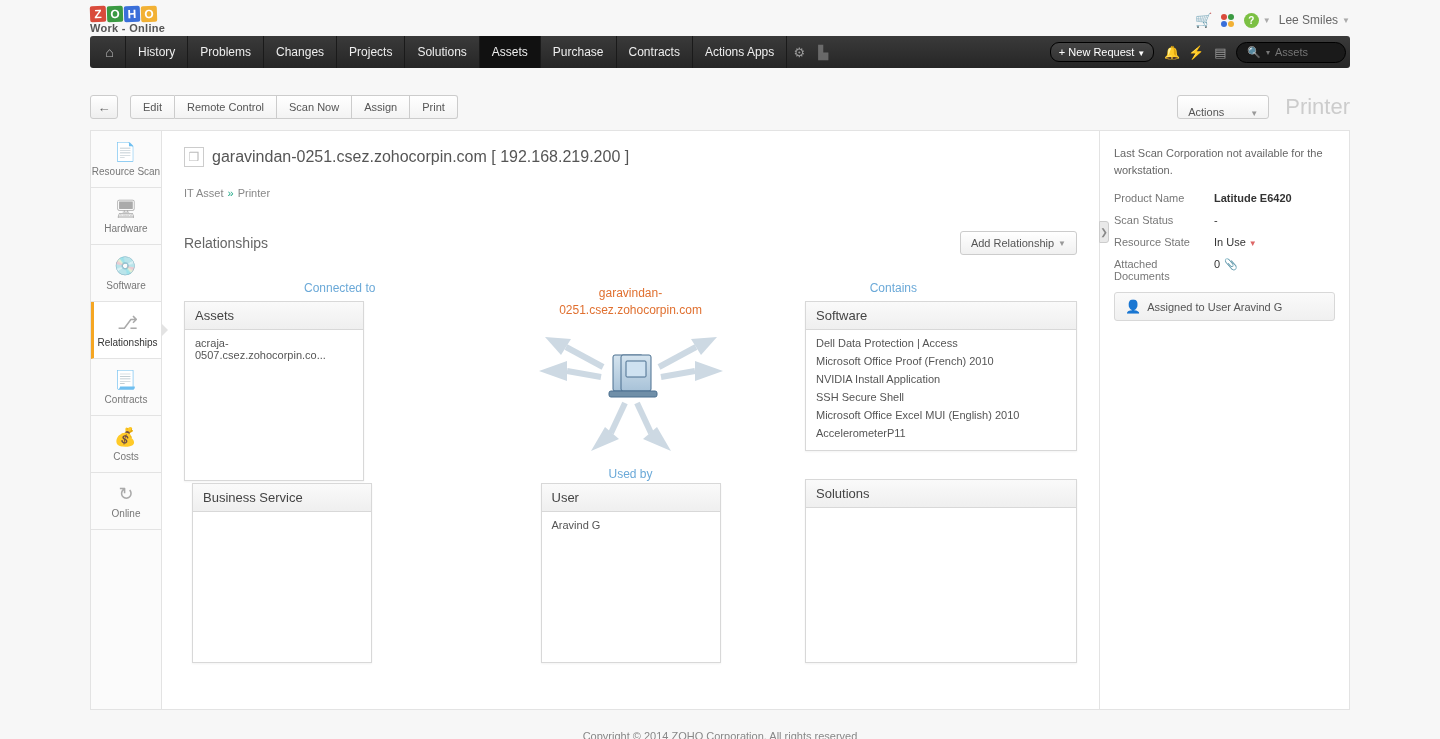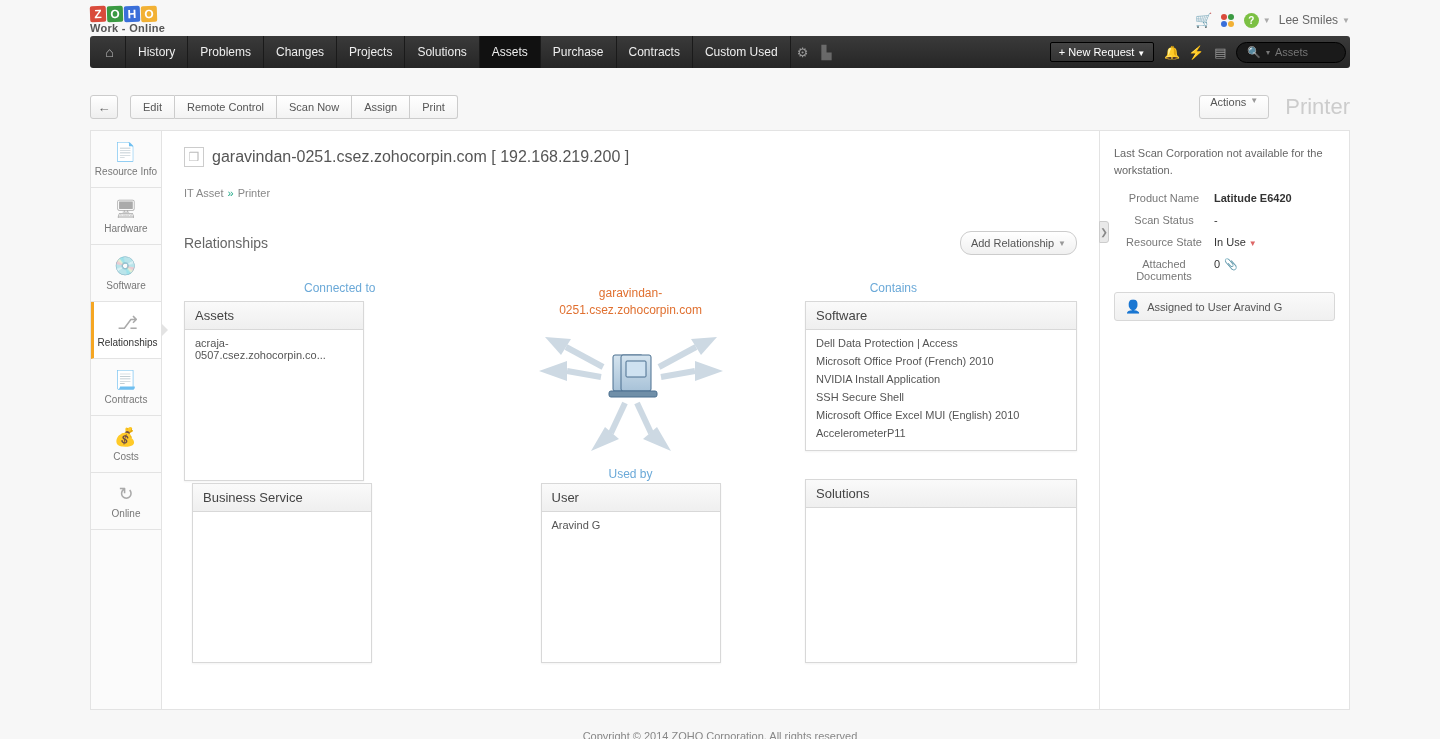--- a/index.html
+++ b/index.html
@@ -15,55 +15,55 @@
 .top-user { display: flex; align-items: center; gap: 8px; font-size: 12px; color: #666; }
 .top-icon { width: 16px; height: 16px; display: inline-flex; align-items: center; justify-content: center; font-size: 14px; }
 .top-caret { font-size: 8px; color: #aaa; margin-left: -4px; }
 
 
 .navbar { background: linear-gradient(#3a3a3a,#262626); border-radius: 3px; display: flex; align-items: center; height: 32px; padding: 0 4px; }
 .nav-home { width: 32px; display: flex; align-items: center; justify-content: center; color: #bbb; font-size: 14px; cursor: pointer; border-right: 1px solid #1a1a1a; height: 100%; }
 .nav-item { padding: 0 12px; color: #eee; font-size: 12px; height: 100%; display: flex; align-items: center; cursor: pointer; border-right: 1px solid #1a1a1a; }
 .nav-item.active { background: #111; }
 .nav-spacer { flex: 1; }
-.nav-btn { background: linear-gradient(#444,#333); color: #fff; font-size: 11px; padding: 3px 8px; border-radius: 2px; border: 1px solid #000; cursor: pointer; margin-right: 6px; }
+.nav-btn { background: linear-gradient(#444,#333); color: #fff; font-size: 11px; padding: 3px 8px; border-radius: 9px; border: 1px solid #000; cursor: pointer; margin-right: 6px; }
 .nav-btn .caret { font-size: 8px; margin-left: 3px; }
 .nav-icon { width: 24px; color: #999; text-align: center; cursor: pointer; font-size: 13px; }
 .nav-search { background: #1a1a1a; border: 1px solid #000; border-radius: 12px; padding: 3px 10px; display: flex; align-items: center; gap: 5px; margin-left: 4px; }
 .nav-search input { background: transparent; border: 0; color: #ccc; font-size: 11px; width: 60px; outline: none; }
 .nav-search .mag { color: #888; font-size: 11px; }
 
 
 .tool-row { display: flex; align-items: center; margin-top: 26px; gap: 0; }
 .tool-back { width: 28px; height: 24px; border: 1px solid #ccc; background: linear-gradient(#fff,#eee); border-radius: 3px; display: flex; align-items: center; justify-content: center; font-size: 13px; color: #666; cursor: pointer; margin-right: 12px; }
 .tool-btn-group { display: flex; }
 .tool-btn { height: 24px; border: 1px solid #ccc; border-left: 0; background: linear-gradient(#fff,#f3f3f3); padding: 0 12px; font-size: 11px; color: #555; cursor: pointer; display: flex; align-items: center; }
 .tool-btn:first-child { border-left: 1px solid #ccc; border-radius: 3px 0 0 3px; }
 .tool-btn:last-child { border-radius: 0 3px 3px 0; }
 .tool-spacer { flex: 1; }
-.tool-actions { height: 24px; border: 1px solid #ccc; background: linear-gradient(#fff,#f3f3f3); padding: 0 10px; font-size: 11px; color: #555; cursor: pointer; display: flex; align-items: flex-start; border-radius: 3px; }
+.tool-actions { height: 24px; border: 1px solid #ccc; background: linear-gradient(#fff,#f3f3f3); padding: 0 10px; font-size: 11px; color: #555; cursor: pointer; display: flex; align-items: flex-end; border-radius: 3px; gap: 22px; }
 .page-type-label { font-size: 22px; color: #ccc; margin-left: 16px; font-weight: 300; }
 
 
 .content-row { display: flex; margin-top: 10px; gap: 0; align-items: stretch; }
 .side-tabs { width: 72px; background: #fbfbfb; border: 1px solid #e3e3e3; }
 .side-tab { height: 57px; border-bottom: 1px solid #e3e3e3; display: flex; flex-direction: column; align-items: center; justify-content: center; gap: 3px; font-size: 10px; color: #777; cursor: pointer; position: relative; }
 .side-tab.active { background: #fff; border-left: 3px solid #f5a623; color: #333; }
 .side-tab.active::after { content: ""; position: absolute; right: -7px; top: 50%; margin-top: -7px; width: 0; height: 0; border-left: 7px solid #e3e3e3; border-top: 7px solid transparent; border-bottom: 7px solid transparent; }
 .side-tab-ico { width: 22px; height: 22px; display: flex; align-items: center; justify-content: center; font-size: 18px; color: #aaa; }
 
 .main-panel { flex: 1; background: #fff; border: 1px solid #e3e3e3; border-left: 0; padding: 16px 22px 30px; }
 .main-title { display: flex; align-items: center; gap: 8px; font-size: 16px; color: #555; }
 .cube-ico { width: 20px; height: 20px; border: 1px solid #ccc; display: inline-flex; align-items: center; justify-content: center; font-size: 12px; color: #bbb; }
 .breadcrumb { font-size: 11px; color: #888; margin-top: 20px; }
 .breadcrumb .sep { color: #2a8; margin: 0 4px; }
 
 .rel-header { display: flex; align-items: center; justify-content: space-between; margin-top: 32px; }
 .rel-title { font-size: 14px; color: #666; }
-.add-rel-btn { height: 24px; border: 1px solid #ccc; background: linear-gradient(#fff,#f0f0f0); padding: 0 10px; font-size: 11px; color: #555; cursor: pointer; border-radius: 11px; display: flex; align-items: center; }
+.add-rel-btn { height: 24px; border: 1px solid #ccc; background: linear-gradient(#fff,#f0f0f0); padding: 0 10px; font-size: 11px; color: #555; cursor: pointer; border-radius: 3px; display: flex; align-items: center; }
 
 .rel-body { margin-top: 24px; position: relative; min-height: 400px; }
 .rel-lbl { font-size: 12px; color: #6ba9d8; position: absolute; }
 .lbl-connected { top: 2px; left: 120px; }
 .lbl-contains { top: 2px; right: 160px; }
 .lbl-usedby { top: 188px; left: 50%; transform: translateX(-50%); }
 .center-name { position: absolute; top: 6px; left: 50%; transform: translateX(-50%); text-align: center; color: #e07030; font-size: 12px; line-height: 1.4; width: 200px; }
 .center-svg { position: absolute; top: 40px; left: 50%; transform: translateX(-50%); }
 
 .rel-card { position: absolute; width: 180px; border: 1px solid #d8d8d8; background: #fff; box-shadow: 0 1px 2px rgba(0,0,0,.05); }
@@ -73,21 +73,21 @@
 .card-assets { top: 22px; left: 0; height: 180px; }
 .card-biz { top: 204px; left: 8px; height: 180px; }
 .card-user { top: 204px; left: 50%; transform: translateX(-50%); height: 180px; }
 .card-sw { top: 22px; right: 0; width: 272px; }
 .card-comp { top: 200px; right: 0; width: 272px; height: 184px; }
 
 
 .right-panel { width: 250px; background: #fff; border: 1px solid #e3e3e3; border-left: 0; padding: 14px 14px 20px; position: relative; }
 .expand-handle { position: absolute; left: -1px; top: 90px; width: 10px; height: 22px; background: #e9e9e9; border: 1px solid #ccc; border-radius: 0 3px 3px 0; display: flex; align-items: center; justify-content: center; font-size: 9px; color: #888; cursor: pointer; }
 .right-panel .note { font-size: 11px; color: #666; line-height: 1.5; margin-bottom: 14px; }
-.kv { display: flex; font-size: 11px; margin-bottom: 10px; text-align: center; }
+.kv { display: flex; font-size: 11px; margin-bottom: 10px; }
 .kv .k { width: 100px; color: #777; }
 .kv .v { color: #333; }
 .kv .v.strong { font-weight: 600; }
 .inuse-caret { color: #d66; font-size: 8px; margin-left: 3px; }
 .attach-ico { color: #aaa; margin-left: 4px; font-size: 11px; }
 .assigned-box { border: 1px solid #d8d8d8; background: linear-gradient(#fafafa,#f0f0f0); border-radius: 3px; padding: 6px 10px; font-size: 11px; color: #555; display: flex; align-items: center; gap: 6px; margin-top: 4px; }
 .assigned-box .person-ico { color: #aaa; font-size: 13px; }
 
 .footer { text-align: center; font-size: 11px; color: #888; padding: 20px 0 40px; }
 .caret-down { font-size: 8px; color: #999; margin-left: 4px; }
@@ -128,21 +128,21 @@
     <div class="nav-home">⌂</div>
     <div id="nav-items" style="display:flex;height:100%">
         <div class="nav-item">History</div>
         <div class="nav-item">Problems</div>
         <div class="nav-item">Changes</div>
         <div class="nav-item">Projects</div>
         <div class="nav-item">Solutions</div>
         <div class="nav-item active">Assets</div>
         <div class="nav-item">Purchase</div>
         <div class="nav-item">Contracts</div>
-        <div class="nav-item">Custom Used</div>
+        <div class="nav-item">Actions Apps</div>
       </div>
     <div class="nav-icon">⚙</div>
     <div class="nav-icon" style="opacity:.55">▙</div>
     <div class="nav-spacer"></div>
     <div class="nav-btn"><span>+ New Request</span><span class="caret">▼</span></div>
     <div class="nav-icon">🔔</div>
     <div class="nav-icon">⚡</div>
     <div class="nav-icon">▤</div>
     <div class="nav-search">
       <span class="mag">🔍</span>
@@ -165,21 +165,21 @@
         <span>Actions</span>
         <span class="caret-down">▼</span>
       </div>
     <div class="page-type-label">Printer</div>
   </div>
 
   <div class="content-row">
     <div class="side-tabs" id="side-tabs">
         <div class="side-tab">
           <div class="side-tab-ico">📄</div>
-          <div>Resource Info</div>
+          <div>Resource Scan</div>
         </div>
         <div class="side-tab">
           <div class="side-tab-ico">🖥</div>
           <div>Hardware</div>
         </div>
         <div class="side-tab">
           <div class="side-tab-ico">💿</div>
           <div>Software</div>
         </div>
         <div class="side-tab active">

